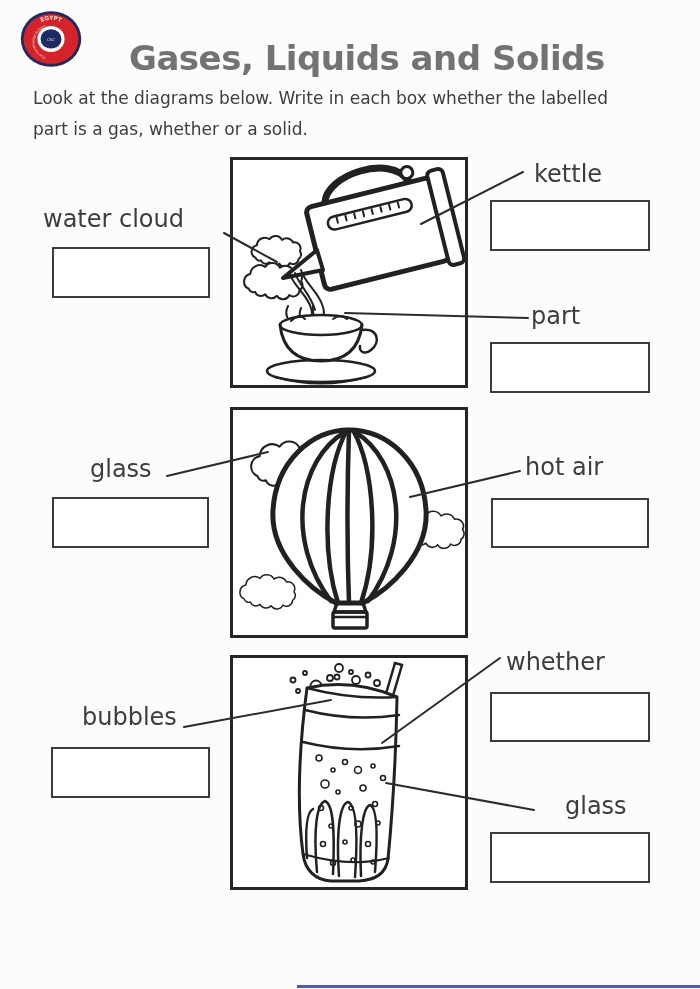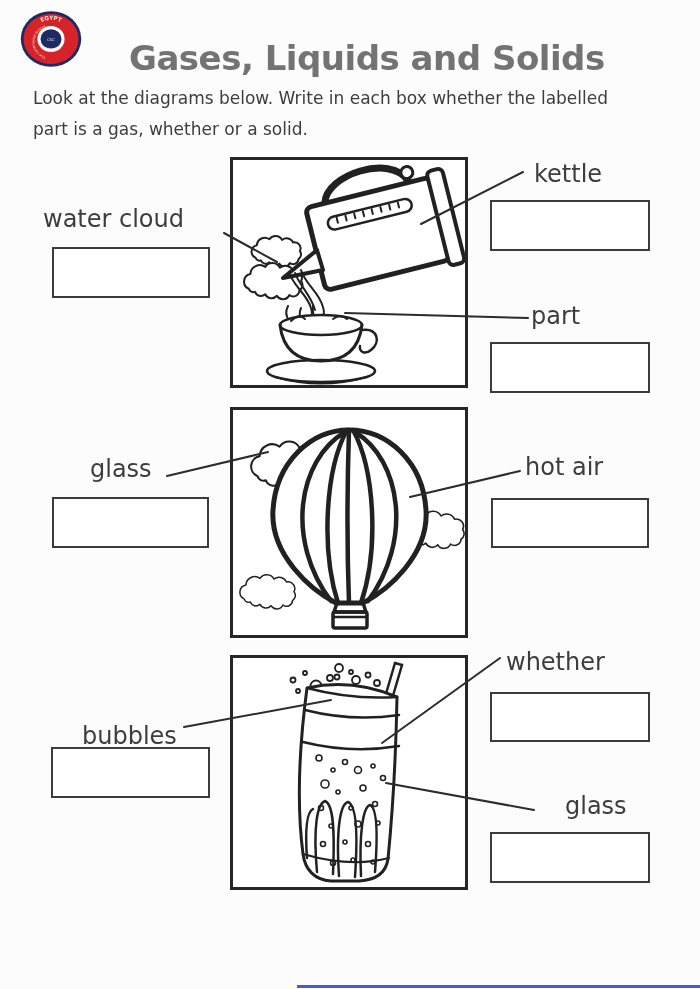--- a/index.html
+++ b/index.html
@@ -195,21 +195,21 @@
       <circle cx="140" cy="204" r="2"></circle>
     </g>
   </svg>
 </div>
 
 <div class="lbl" style="left:43px;top:205px">water cloud</div>
 <div class="lbl" style="left:534px;top:160px">kettle</div>
 <div class="lbl" style="left:531px;top:302px">part</div>
 <div class="lbl" style="left:90px;top:455px">glass</div>
 <div class="lbl" style="left:525px;top:453px">hot air</div>
-<div class="lbl" style="left:82px;top:722px">bubbles</div>
+<div class="lbl" style="left:82px;top:703px">bubbles</div>
 <div class="lbl" style="left:506px;top:648px">whether</div>
 <div class="lbl" style="left:565px;top:792px">glass</div>
 
 <div class="abox" style="left:52px;top:247px;width:158px;height:51px"></div>
 <div class="abox" style="left:490px;top:200px;width:160px;height:51px"></div>
 <div class="abox" style="left:490px;top:342px;width:160px;height:51px"></div>
 <div class="abox" style="left:52px;top:497px;width:157px;height:51px"></div>
 <div class="abox" style="left:491px;top:498px;width:158px;height:50px"></div>
 <div class="abox" style="left:51px;top:747px;width:159px;height:51px"></div>
 <div class="abox" style="left:490px;top:692px;width:160px;height:50px"></div>

